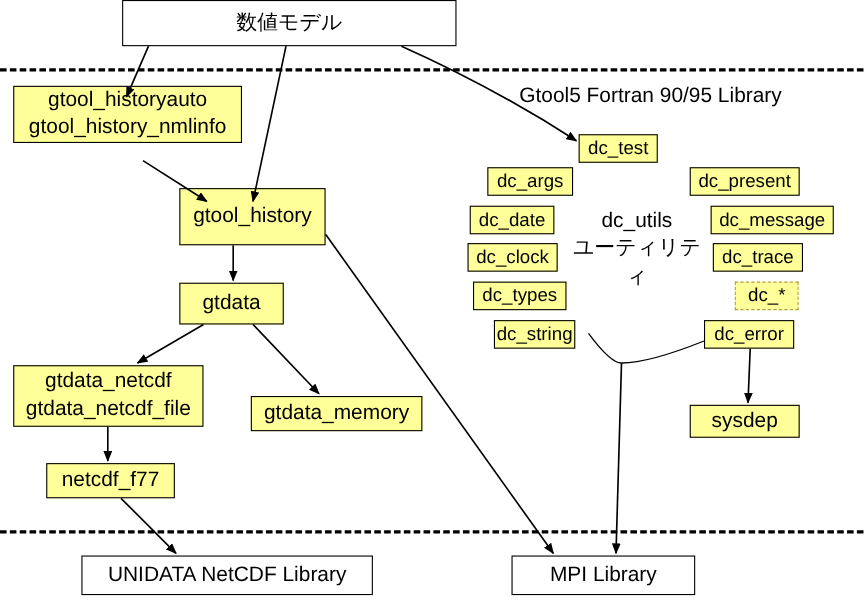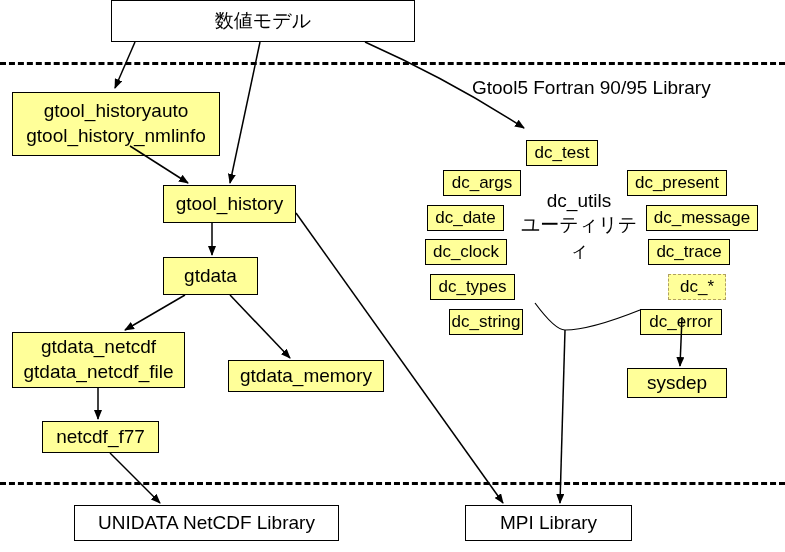--- a/index.html
+++ b/index.html
@@ -19,21 +19,21 @@
     display: flex;
     flex-direction: column;
     justify-content: center;
     align-items: center;
     box-sizing: border-box;
     font-size: 19px;
     line-height: 1.3;
   }
   .white-box { background: #fff; }
   .yellow-box { background: #ffff99; }
-  .small { font-size: 17px; margin-top: 18px; }
+  .small { font-size: 17px; }
   .dashed-box { border: 1.5px dashed #b0a060; background: #ffff99; }
   .label { position: absolute; font-size: 19px; }
   .center-label { position: absolute; font-size: 19px; text-align: center; }
   .dashed-line {
     position: absolute;
     border-top: 3px dashed #000;
     width: 785px;
     left: 0;
   }
   svg.arrows {
@@ -48,26 +48,26 @@
 
 <div class="dashed-line" style="top:62px"></div>
 <div class="dashed-line" style="top:482px"></div>
 
 <div class="box white-box" style="left:111px; top:0px; width:304px; height:42px">
   <span>数値モデル</span>
 </div>
 
 <div class="label" style="left:472px; top:77px">Gtool5 Fortran 90/95 Library</div>
 
-<div class="box yellow-box" style="left:12px; top:92px; width:208px; height:64px">
+<div class="box yellow-box" style="left:12px; top:78px; width:208px; height:52px">
   <span>gtool_historyauto</span>
   <span>gtool_history_nmlinfo</span>
 </div>
 
-<div class="box yellow-box" style="left:163px; top:185px; width:133px; height:38px">
+<div class="box yellow-box" style="left:163px; top:171px; width:133px; height:52px">
   <span>gtool_history</span>
 </div>
 
 <div class="box yellow-box" style="left:163px; top:257px; width:95px; height:38px">
   <span>gtdata</span>
 </div>
 
 <div class="box yellow-box" style="left:12px; top:332px; width:173px; height:56px">
   <span>gtdata_netcdf</span>
   <span>gtdata_netcdf_file</span>

